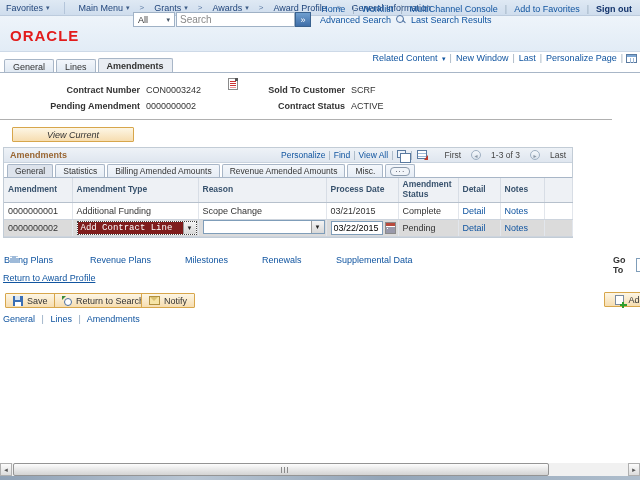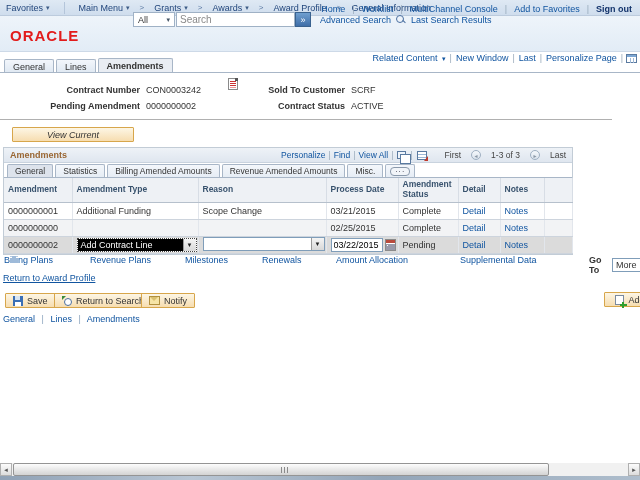--- a/index.html
+++ b/index.html
@@ -2,21 +2,21 @@
 <html><head>
 <meta charset="utf-8">
 <style>
   * { margin:0; padding:0; box-sizing:border-box; }
   html,body { width:640px; height:480px; overflow:hidden; background:#fff;
     font-family:"Liberation Sans", sans-serif; font-size:9px; color:#333; }
   #canvas { position:relative; width:640px; height:480px; overflow:hidden; background:#fff; }
   .abs { position:absolute; }
   .link { color:#1155a0; cursor:pointer; text-decoration:none; }
   .sep { color:#8ba3bd; padding:0 4px; }
-  .bold { font-weight:bold; }
+  .bold { font-weight:bold;margin-left:24px; }
 
   
   .crumbbar { left:0; top:0; width:640px; height:16px;
     background:linear-gradient(#dfe9f4,#cfdded); border-bottom:1px solid #bccbdd;
     display:flex; align-items:center; color:#23477c; font-size:9px; }
   .crumb { display:flex; align-items:center; padding:0 6px; height:16px; cursor:pointer; }
   .crumb .car { font-size:7px; margin-left:3px; color:#3d5c86; }
   .crumb-sep { color:#5c7aa3; font-size:8px; padding:0 4px; }
   .crumb-div { width:1px; height:12px; background:#b4c5da; margin:0 8px; }
 
@@ -60,21 +60,21 @@
   
   .psbtn { display:inline-flex; align-items:center; justify-content:center; gap:4px; height:15px;
     border:1px solid #d7a64b; background:linear-gradient(#fdf6e5,#f6ddb0); color:#333;
     font-size:9px; cursor:pointer; padding:0 7px; border-radius:1px; }
 
   
   .grid { left:3px; top:147px; width:570px; border:1px solid #c2ccd6; background:#fff; }
   .g-hdr { height:15px; background:linear-gradient(#eef2f7,#dfe6ef); display:flex;
     align-items:center; justify-content:space-between; padding:0 6px; border-bottom:1px solid #c9d3de; }
   .g-title { color:#996633; font-weight:bold; font-size:9px; }
-  .g-tools { display:flex; align-items:center; color:#9ab; font-size:8.5px;margin-left:44px; }
+  .g-tools { display:flex; align-items:flex-start; color:#9ab; font-size:8.5px;margin-left:44px; }
   .g-tools .link { padding:0 3px; }
   .g-nav { display:flex; align-items:center; gap:10px; margin-left:14px; color:#444; }
   .circ { width:10px; height:10px; border-radius:50%; border:1px solid #9fb0c2;
     background:linear-gradient(#f6f9fc,#d9e2ec); color:#8a97a6; font-size:6px;
     display:inline-flex; align-items:center; justify-content:center; cursor:pointer; }
   .g-tabs { height:15px; display:flex; align-items:flex-end; background:#fff;
     border-bottom:1px solid #a8b6c7; padding-left:3px; }
   .g-tab { height:13px; display:flex; align-items:center; padding:0 7px; margin-right:2px;
     border:1px solid #a8b6c7; border-bottom:none; background:linear-gradient(#f4f7fb,#e6edf5);
     color:#333; cursor:pointer; font-size:8.5px; border-radius:2px 2px 0 0; }
@@ -91,21 +91,21 @@
   tr.r1 td { background:#f2f3f5; }
   tr.r2 td { background:#dbdbdb; }
 
   
   .wsel { display:inline-flex; align-items:stretch; height:14px; background:#fff;
     border:1px solid #7f9db9; cursor:pointer; }
   .wsel .val { flex:1; padding:0 3px; display:flex; align-items:center; white-space:nowrap; overflow:hidden; }
   .wsel .dbtn { width:13px; background:linear-gradient(#f4f4f4,#d8d8d8); border-left:1px solid #9a9a9a;
     display:flex; align-items:center; justify-content:center; font-size:6px; color:#222; }
   .wsel.focus { border:1px dotted #444; }
-  .wsel.focus .val { background:#000000; color:#fff; }
+  .wsel.focus .val { background:#7f1d1d; color:#fff;font-family:Liberation Mono, monospace; }
   .dinput { height:14px; border:1px solid #7f9db9; background:#fff; font-size:9px; padding:0 2px;
     font-family:"Liberation Sans",sans-serif; }
 
   
   .ic { display:inline-block; position:relative; }
   .ic-doc { width:10px; height:12px; background:#fff; border:1px solid #8a8a8a; }
   .ic-doc:before { content:""; position:absolute; left:1px; top:2px; width:6px; height:1px;
     background:#c33; box-shadow:0 2px 0 #c33, 0 4px 0 #c33, 0 6px 0 #e99; }
   .ic-doc:after { content:""; position:absolute; right:-1px; top:-1px; width:3px; height:3px; background:#555; }
   .ic-popup { width:9px; height:8px; border:1px solid #5a7aa0; background:#eef4fb; }
@@ -330,30 +330,20 @@
         <tr class="r0">
           <td>0000000001</td>
           <td>Additional Funding</td>
           <td>Scope Change</td>
           <td>03/21/2015</td>
           <td>Complete</td>
           <td><span class="link">Detail</span></td>
           <td><span class="link">Notes</span></td>
           <td></td>
         </tr>
-        <tr class="r1">
-          <td>0000000000</td>
-          <td></td>
-          <td></td>
-          <td>02/25/2015</td>
-          <td>Complete</td>
-          <td><span class="link">Detail</span></td>
-          <td><span class="link">Notes</span></td>
-          <td></td>
-        </tr>
         <tr class="r2">
           <td>0000000002</td>
           <td>
             <span class="wsel focus" style="width:120px;">
               <span class="val">Add Contract Line</span>
               <span class="dbtn">▼</span>
             </span>
           </td>
           <td>
             <span class="wsel" style="width:122px;">
@@ -373,21 +363,20 @@
       </tbody>
     </table>
   </div>
 
   
   <div class="abs rel-links">
     <span class="link" style="width:86px;">Billing Plans</span>
     <span class="link" style="width:95px;">Revenue Plans</span>
     <span class="link" style="width:77px;">Milestones</span>
     <span class="link" style="width:74px;">Renewals</span>
-    <span class="link" style="width:124px;">Amount Allocation</span>
     <span class="link">Supplemental Data</span>
   </div>
   <div class="abs goto">
     <span class="bold">Go To</span>
     <span class="wsel" style="width:48px;">
       <span class="val">More</span>
       <span class="dbtn">▼</span>
     </span>
   </div>
 

